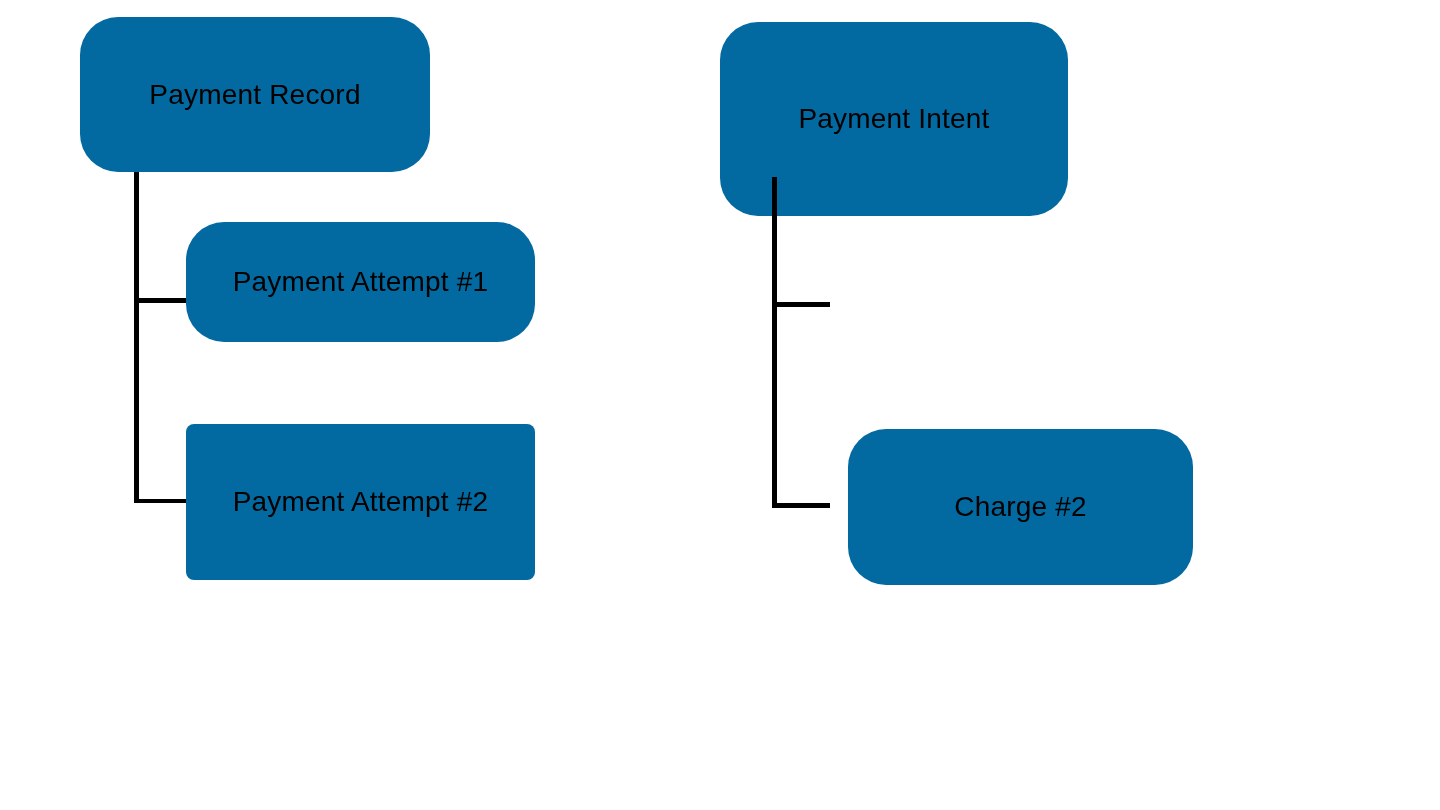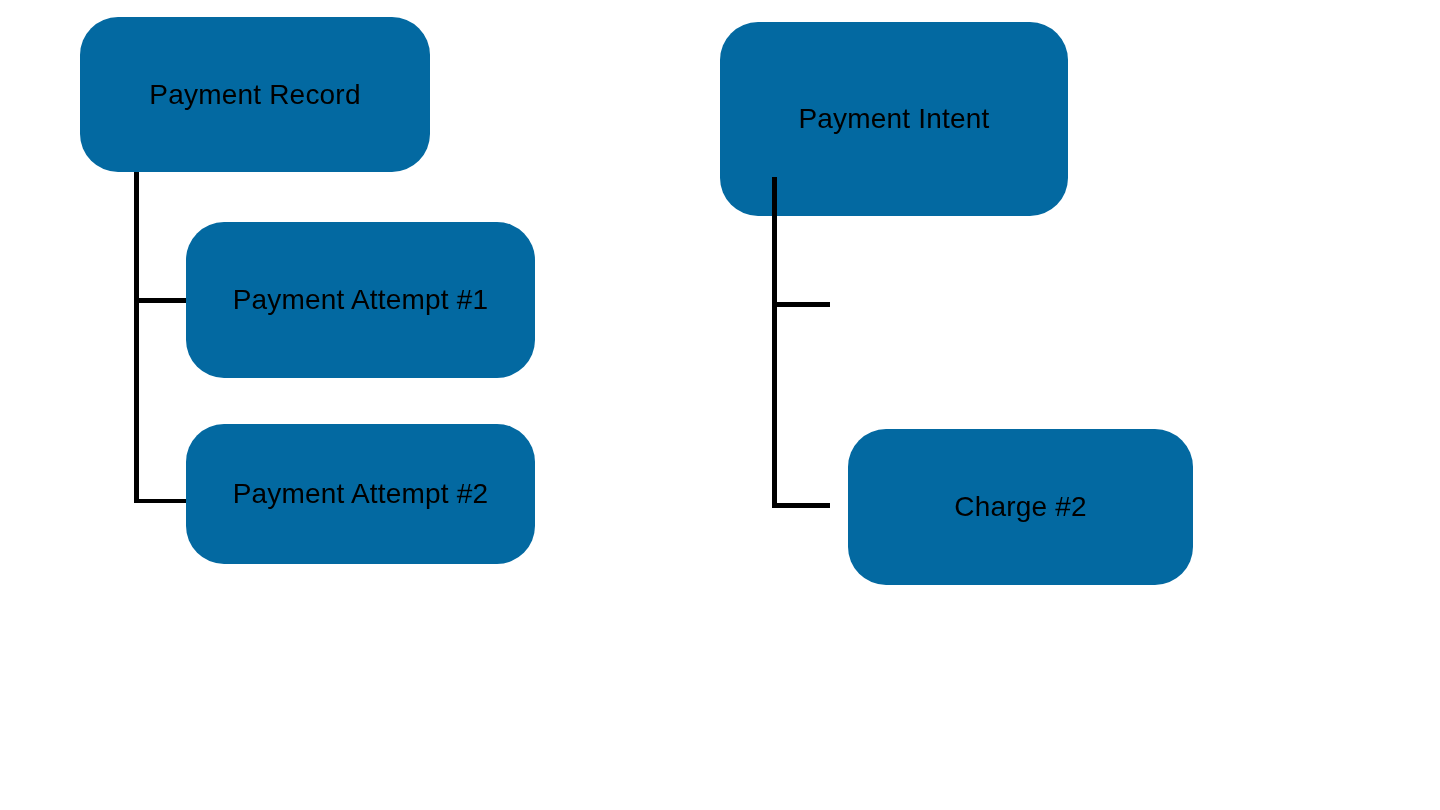--- a/index.html
+++ b/index.html
@@ -31,23 +31,23 @@
   }
   .line {
     position: absolute;
     background: #000000;
   }
 
   
   .t1-root  { left: 80px;  top: 17px;  width: 350px; height: 155px; }
   .t1-vline { left: 134px; top: 172px; width: 4.5px; height: 331px; }
   .t1-h1    { left: 134px; top: 298px; width: 56px;  height: 4.5px; }
-  .t1-c1    { left: 186px; top: 222px; width: 349px; height: 156px; }
+  .t1-c1    { left: 186px; top: 222px; width: 349px; height: 120px; }
   .t1-h2    { left: 134px; top: 498.5px; width: 56px; height: 4.5px; }
-  .t1-c2    { left: 186px; top: 424px; width: 349px; height: 140px; }
+  .t1-c2    { left: 186px; top: 424px; width: 349px; height: 156px; border-radius: 8px; }
 
   
   .t2-root  { left: 720px; top: 22px;  width: 348px; height: 194px; }
   .t2-vline { left: 772px; top: 177px; width: 4.5px; height: 331px; }
   .t2-h1    { left: 772px; top: 302px; width: 58px;  height: 4.5px; }
   .t2-c1    { left: 827px; top: 227px; width: 345px; height: 156px; }
   .t2-h2    { left: 772px; top: 503px; width: 58px;  height: 4.5px; }
   .t2-c2    { left: 827px; top: 429px; width: 345px; height: 156px; margin-left: 21px; }
 </style>
 </head>

